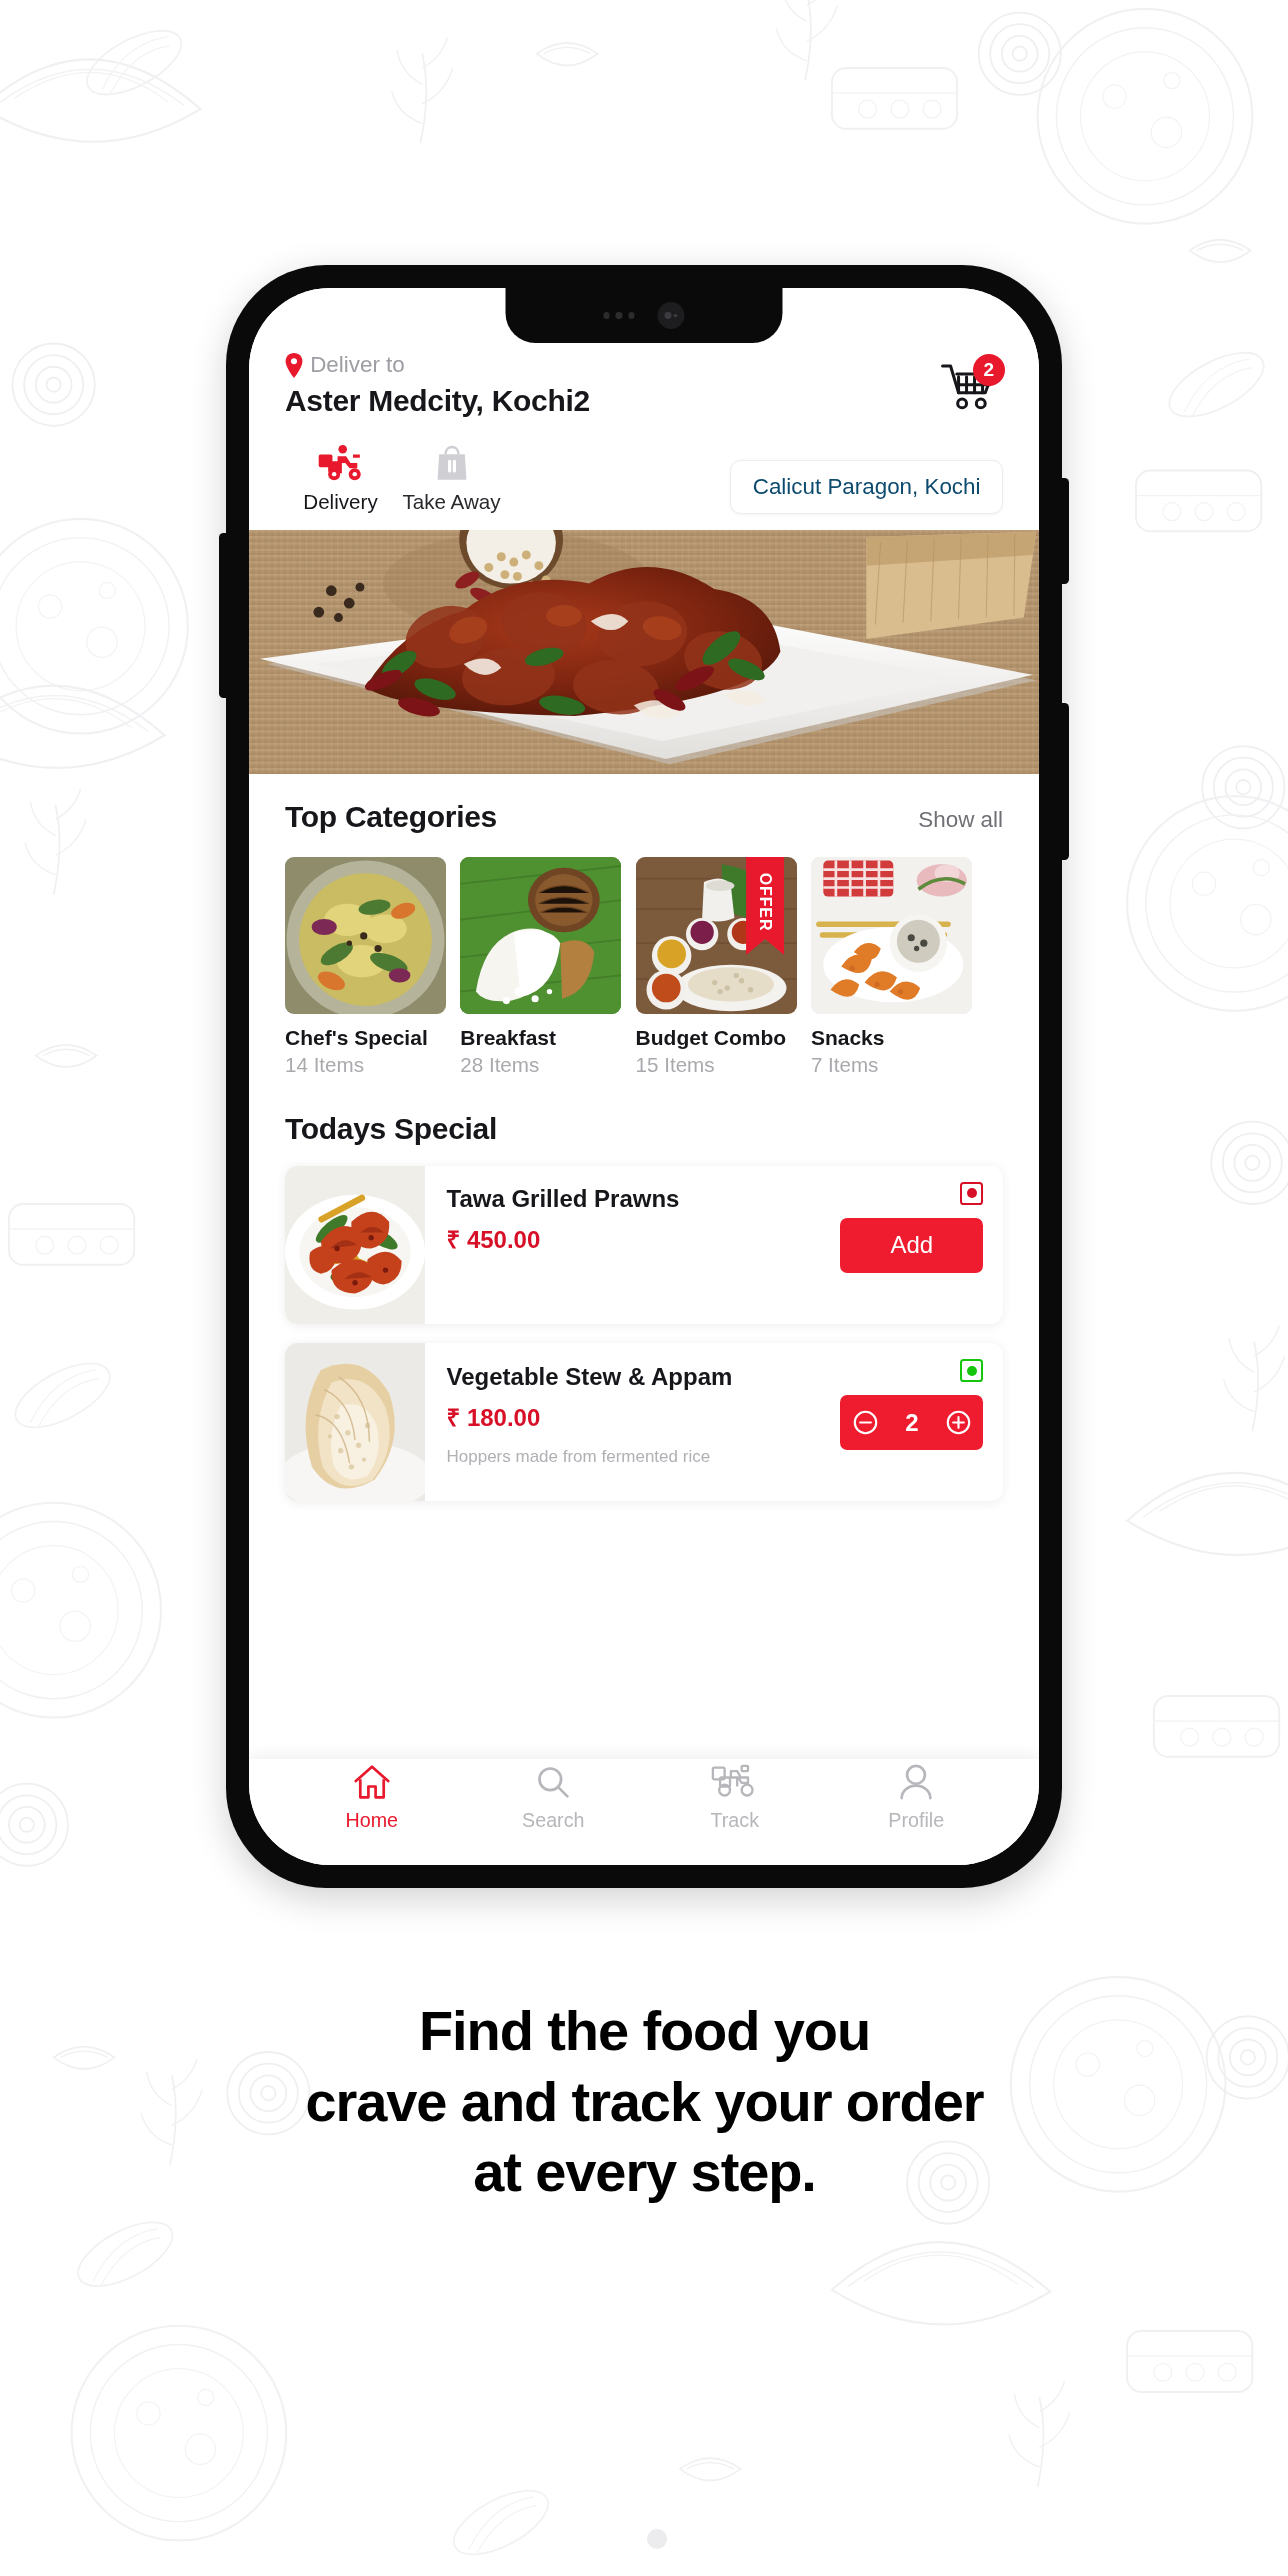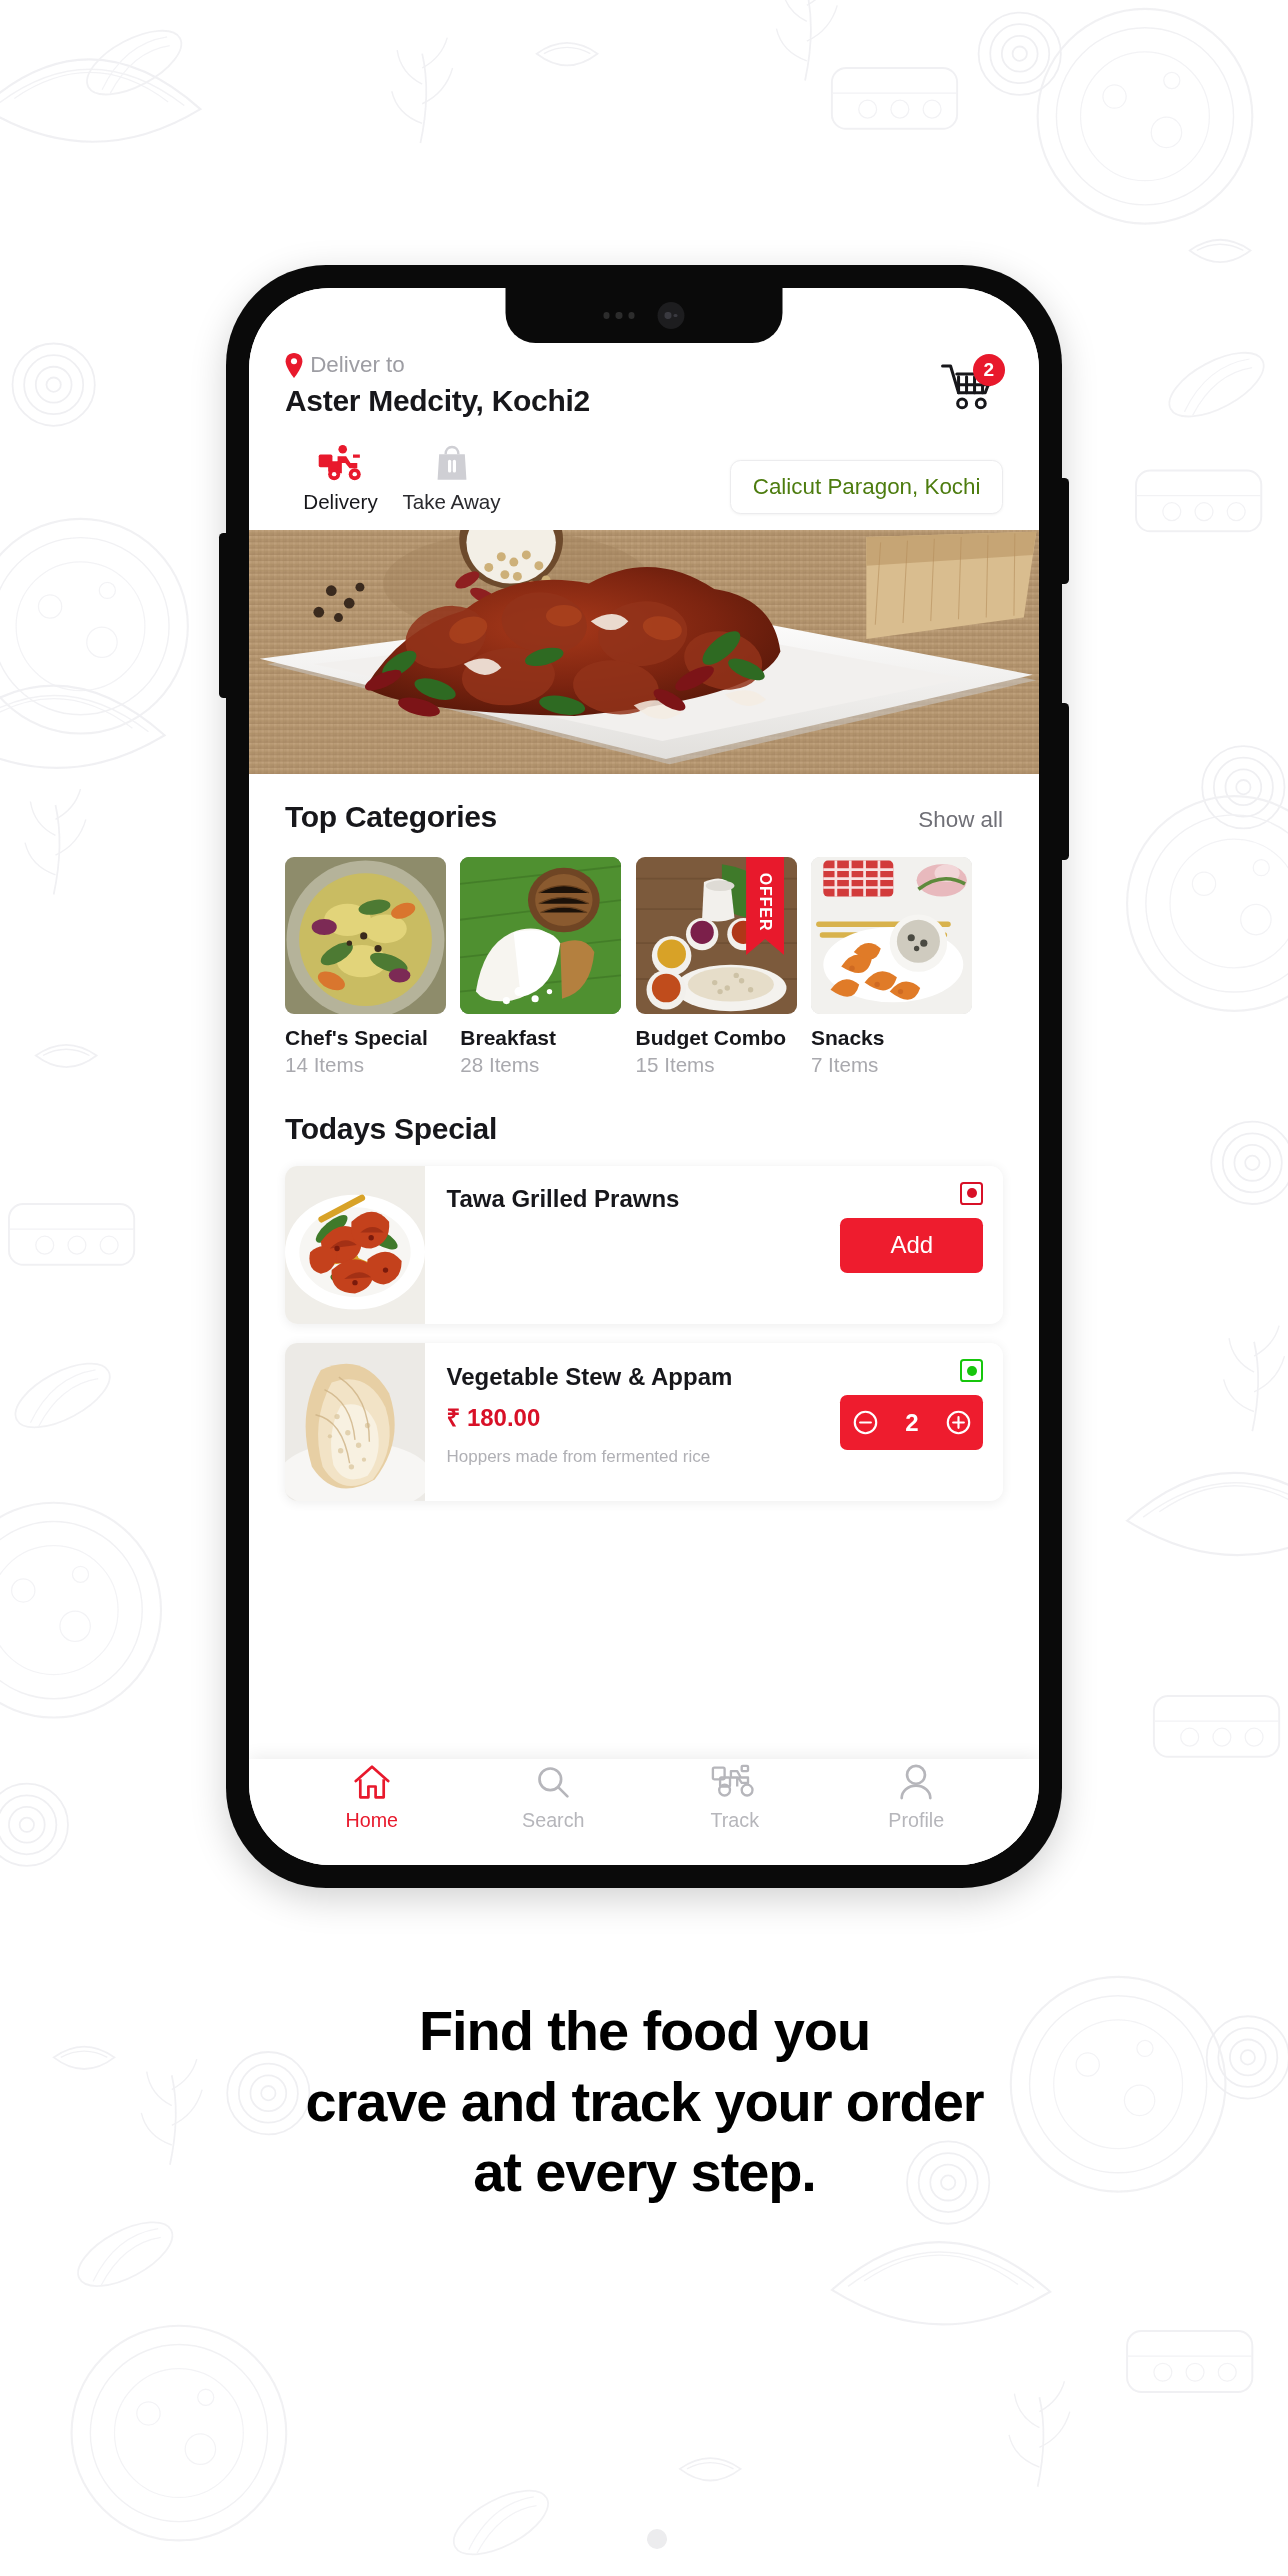--- a/index.html
+++ b/index.html
@@ -64,21 +64,21 @@
     font-size:19px; font-weight:700; display:flex; align-items:center; justify-content:center;
   }
 
   .mode-row { display:flex; align-items:flex-end; margin-top:23px; }
   .mode { width:111px; text-align:center; }
   .mode .mode-ic { height:41px; display:flex; align-items:flex-end; justify-content:center; }
   .mode .mode-lb { font-size:20.6px; color:#17171b; margin-top:8px; }
   .mode.off .mode-lb { color:#2a2a2e; }
   .rest-pill {
     margin-left:auto; background:#fff; border:0.9px solid #ececee; border-radius:10.7px;
-    padding:13.4px 21.5px; font-size:22.4px; color:#4d7c0f; box-shadow:0 0.9px 2.7px rgba(0,0,0,.05);
+    padding:13.4px 21.5px; font-size:22.4px; color:#0c4a6e; box-shadow:0 0.9px 2.7px rgba(0,0,0,.05);
   }
 
   
   .hero { height:244px; width:100%; position:relative; overflow:hidden; margin-top:16px; }
   .hero svg { position:absolute; inset:0; width:100%; height:100%; }
 
   
   .sec { padding:4px 36px; }
   .sec-head { display:flex; align-items:baseline; justify-content:space-between; padding-top:21.5px; }
   .sec-title { font-size:30px; font-weight:700; color:#17171b; letter-spacing:-0.3px; }
@@ -634,20 +634,21 @@
                   <circle cx="78" cy="130" r="3"></circle>
                 <circle cx="112" cy="116" r="3"></circle>
               </g>
             </svg>
           </div>
           <div class="dish-body">
             <div class="vtag">
                 <i></i>
               </div>
             <div class="dish-name">Tawa Grilled Prawns</div>
+            <div class="dish-price">₹ 450.00</div>
             <button class="add-btn">Add</button>
           </div>
         </div>
 
         <div class="dish">
           <div class="dish-img">
             <svg viewBox="0 0 156 176" preserveAspectRatio="xMidYMid slice">
               <rect width="156" height="176" fill="#eceae6"></rect>
               <ellipse cx="78" cy="150" rx="86" ry="40" fill="#f7f6f4"></ellipse>
               <path d="M40 30 q48 -22 76 26 q18 52 -16 96 q-44 26 -70 -14 q-18 -60 10 -108z" fill="#e7cfa4"></path>

